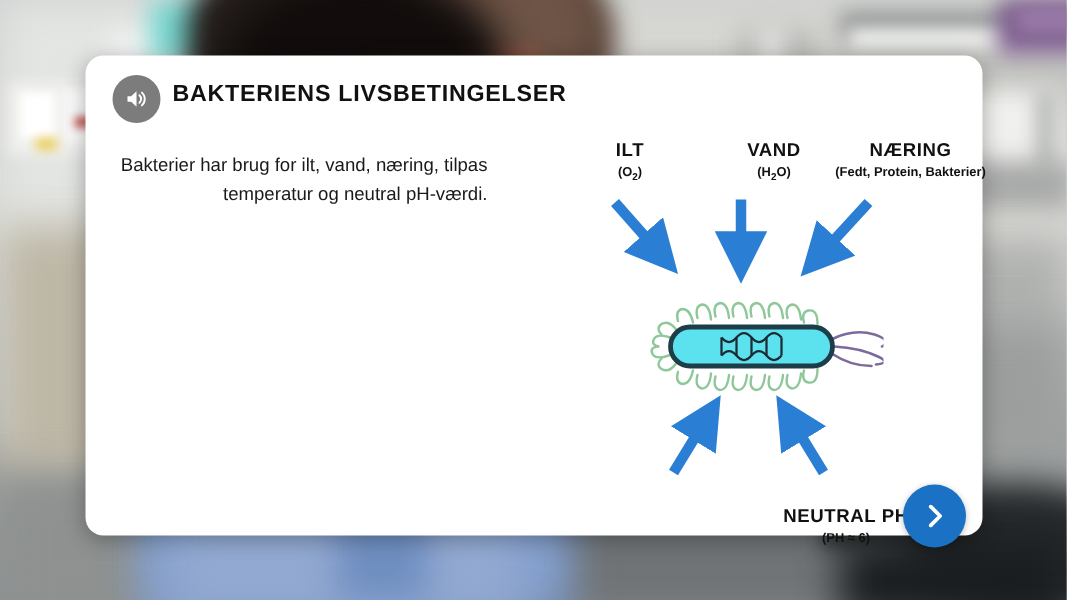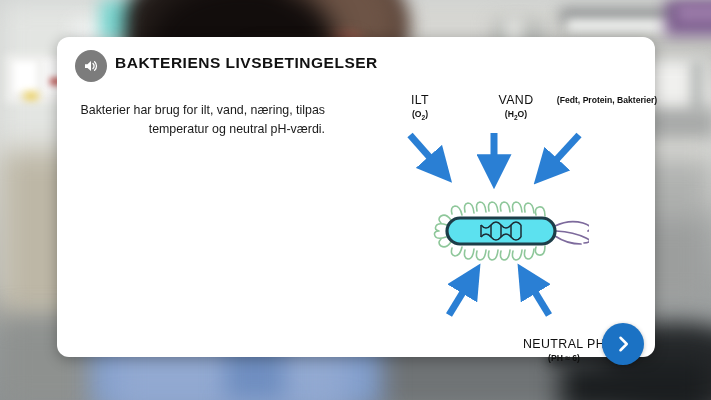--- a/index.html
+++ b/index.html
@@ -81,21 +81,21 @@
   .body-text{
     position:absolute;left:18px;top:64px;width:250px;
     font-size:12.4px;line-height:1.52;color:#1a1a1a;
   }
   .body-text p{margin:0;text-align:right;}
   .body-text p + p{margin-top:17px;}
 
   
   .diagram{position:absolute;left:280px;top:56px;width:318px;height:264px;}
   .dlabel{position:absolute;text-align:center;color:#111;}
-  .dlabel .main{font-size:12.4px;font-weight:normal;letter-spacing:.4px;white-space:nowrap;}
+  .dlabel .main{font-size:12.4px;font-weight:bold;letter-spacing:.4px;white-space:nowrap;}
   .dlabel .sub{font-size:8.6px;font-weight:bold;margin-top:2px;white-space:nowrap;}
   .dlabel .sub sub{font-size:6.6px;}
 
   .lbl-ilt{left:48px;top:0;width:70px;}
   .lbl-vand{left:144px;top:0;width:70px;}
   .lbl-naering{left:190px;top:0;width:160px;}
   .lbl-temp{left:48px;top:232px;width:120px;}
   .lbl-ph{left:172px;top:244px;width:110px;}
 
   .arrows{position:absolute;left:0;top:0;width:318px;height:264px;overflow:visible;}
@@ -177,20 +177,21 @@
         <div class="main">ILT</div>
         <div class="sub">(O<sub>2</sub>)</div>
       </div>
 
       <div class="dlabel lbl-vand">
         <div class="main">VAND</div>
         <div class="sub">(H<sub>2</sub>O)</div>
       </div>
 
       <div class="dlabel lbl-naering">
+        <div class="main">NÆRING</div>
         <div class="sub">(Fedt, Protein, Bakterier)</div>
       </div>
 
       <div class="dlabel lbl-temp">
       </div>
 
       <div class="dlabel lbl-ph">
         <div class="main">NEUTRAL PH</div>
         <div class="sub">(PH ≈ 6)</div>
       </div>

